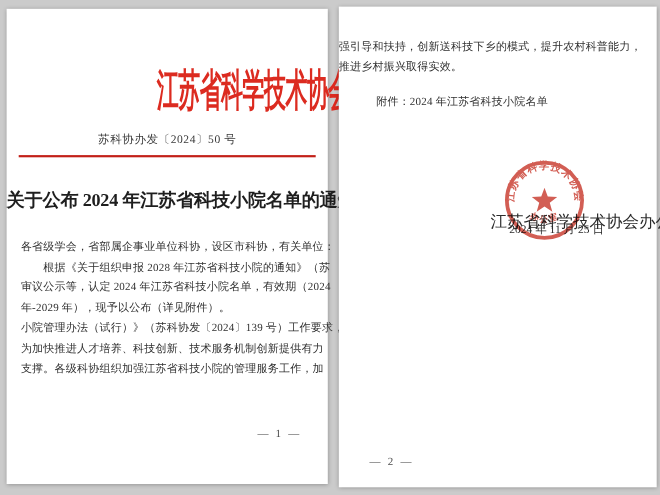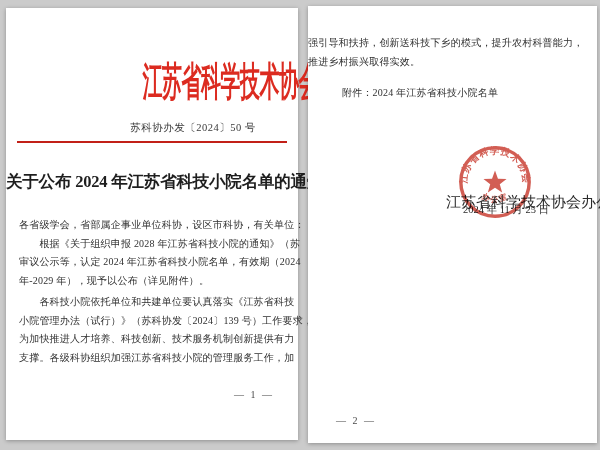--- a/index.html
+++ b/index.html
@@ -20,21 +20,20 @@
   .letterhead{
     position:absolute;top:52px;left:0;width:100%;
     text-align:center;white-space:nowrap;
     color:#dc2b20;font-weight:bold;font-size:40px;line-height:44px;
   }
   .letterhead .stretch{display:inline-block;transform:scaleX(.5);transform-origin:50% 50%;letter-spacing:-1px;}
   .doc-number{
     position:absolute;top:112px;left:0;width:100%;
     text-align:center;font-size:10.5px;line-height:16px;color:#3a3a3a;
     letter-spacing:.5px;
-    padding-left:41px;
   }
   .red-rule{
     position:absolute;top:133px;left:11px;right:11px;height:2px;
     background:#c22018;
   }
   .doc-title{
     position:absolute;top:162px;left:0;width:100%;
     text-align:center;font-weight:bold;font-size:16.5px;line-height:24px;
     color:#1e1e1e;white-space:nowrap;letter-spacing:-.2px;
   }
@@ -87,21 +86,20 @@
 
     <div class="red-rule"></div>
 
     <div class="doc-title">关于公布 2024 年江苏省科技小院名单的通知</div>
 
     <div class="body-block">
       <div class="body-line">各省级学会，省部属企事业单位科协，设区市科协，有关单位：</div>
       <div class="body-line">　　根据《关于组织申报 2028 年江苏省科技小院的通知》（苏</div>
       <div class="body-line">审议公示等，认定 2024 年江苏省科技小院名单，有效期（2024</div>
       <div class="body-line">年-2029 年），现予以公布（详见附件）。</div>
-      <div class="body-line para-gap">　　各科技小院依托单位和共建单位要认真落实《江苏省科技</div>
       <div class="body-line">小院管理办法（试行）》（苏科协发〔2024〕139 号）工作要求，</div>
       <div class="body-line">为加快推进人才培养、科技创新、技术服务机制创新提供有力</div>
       <div class="body-line">支撑。各级科协组织加强江苏省科技小院的管理服务工作，加</div>
     </div>
 
     <div class="page-num page-num-1">— 1 —</div>
   </div>
 
   <div class="page page-right">
 

